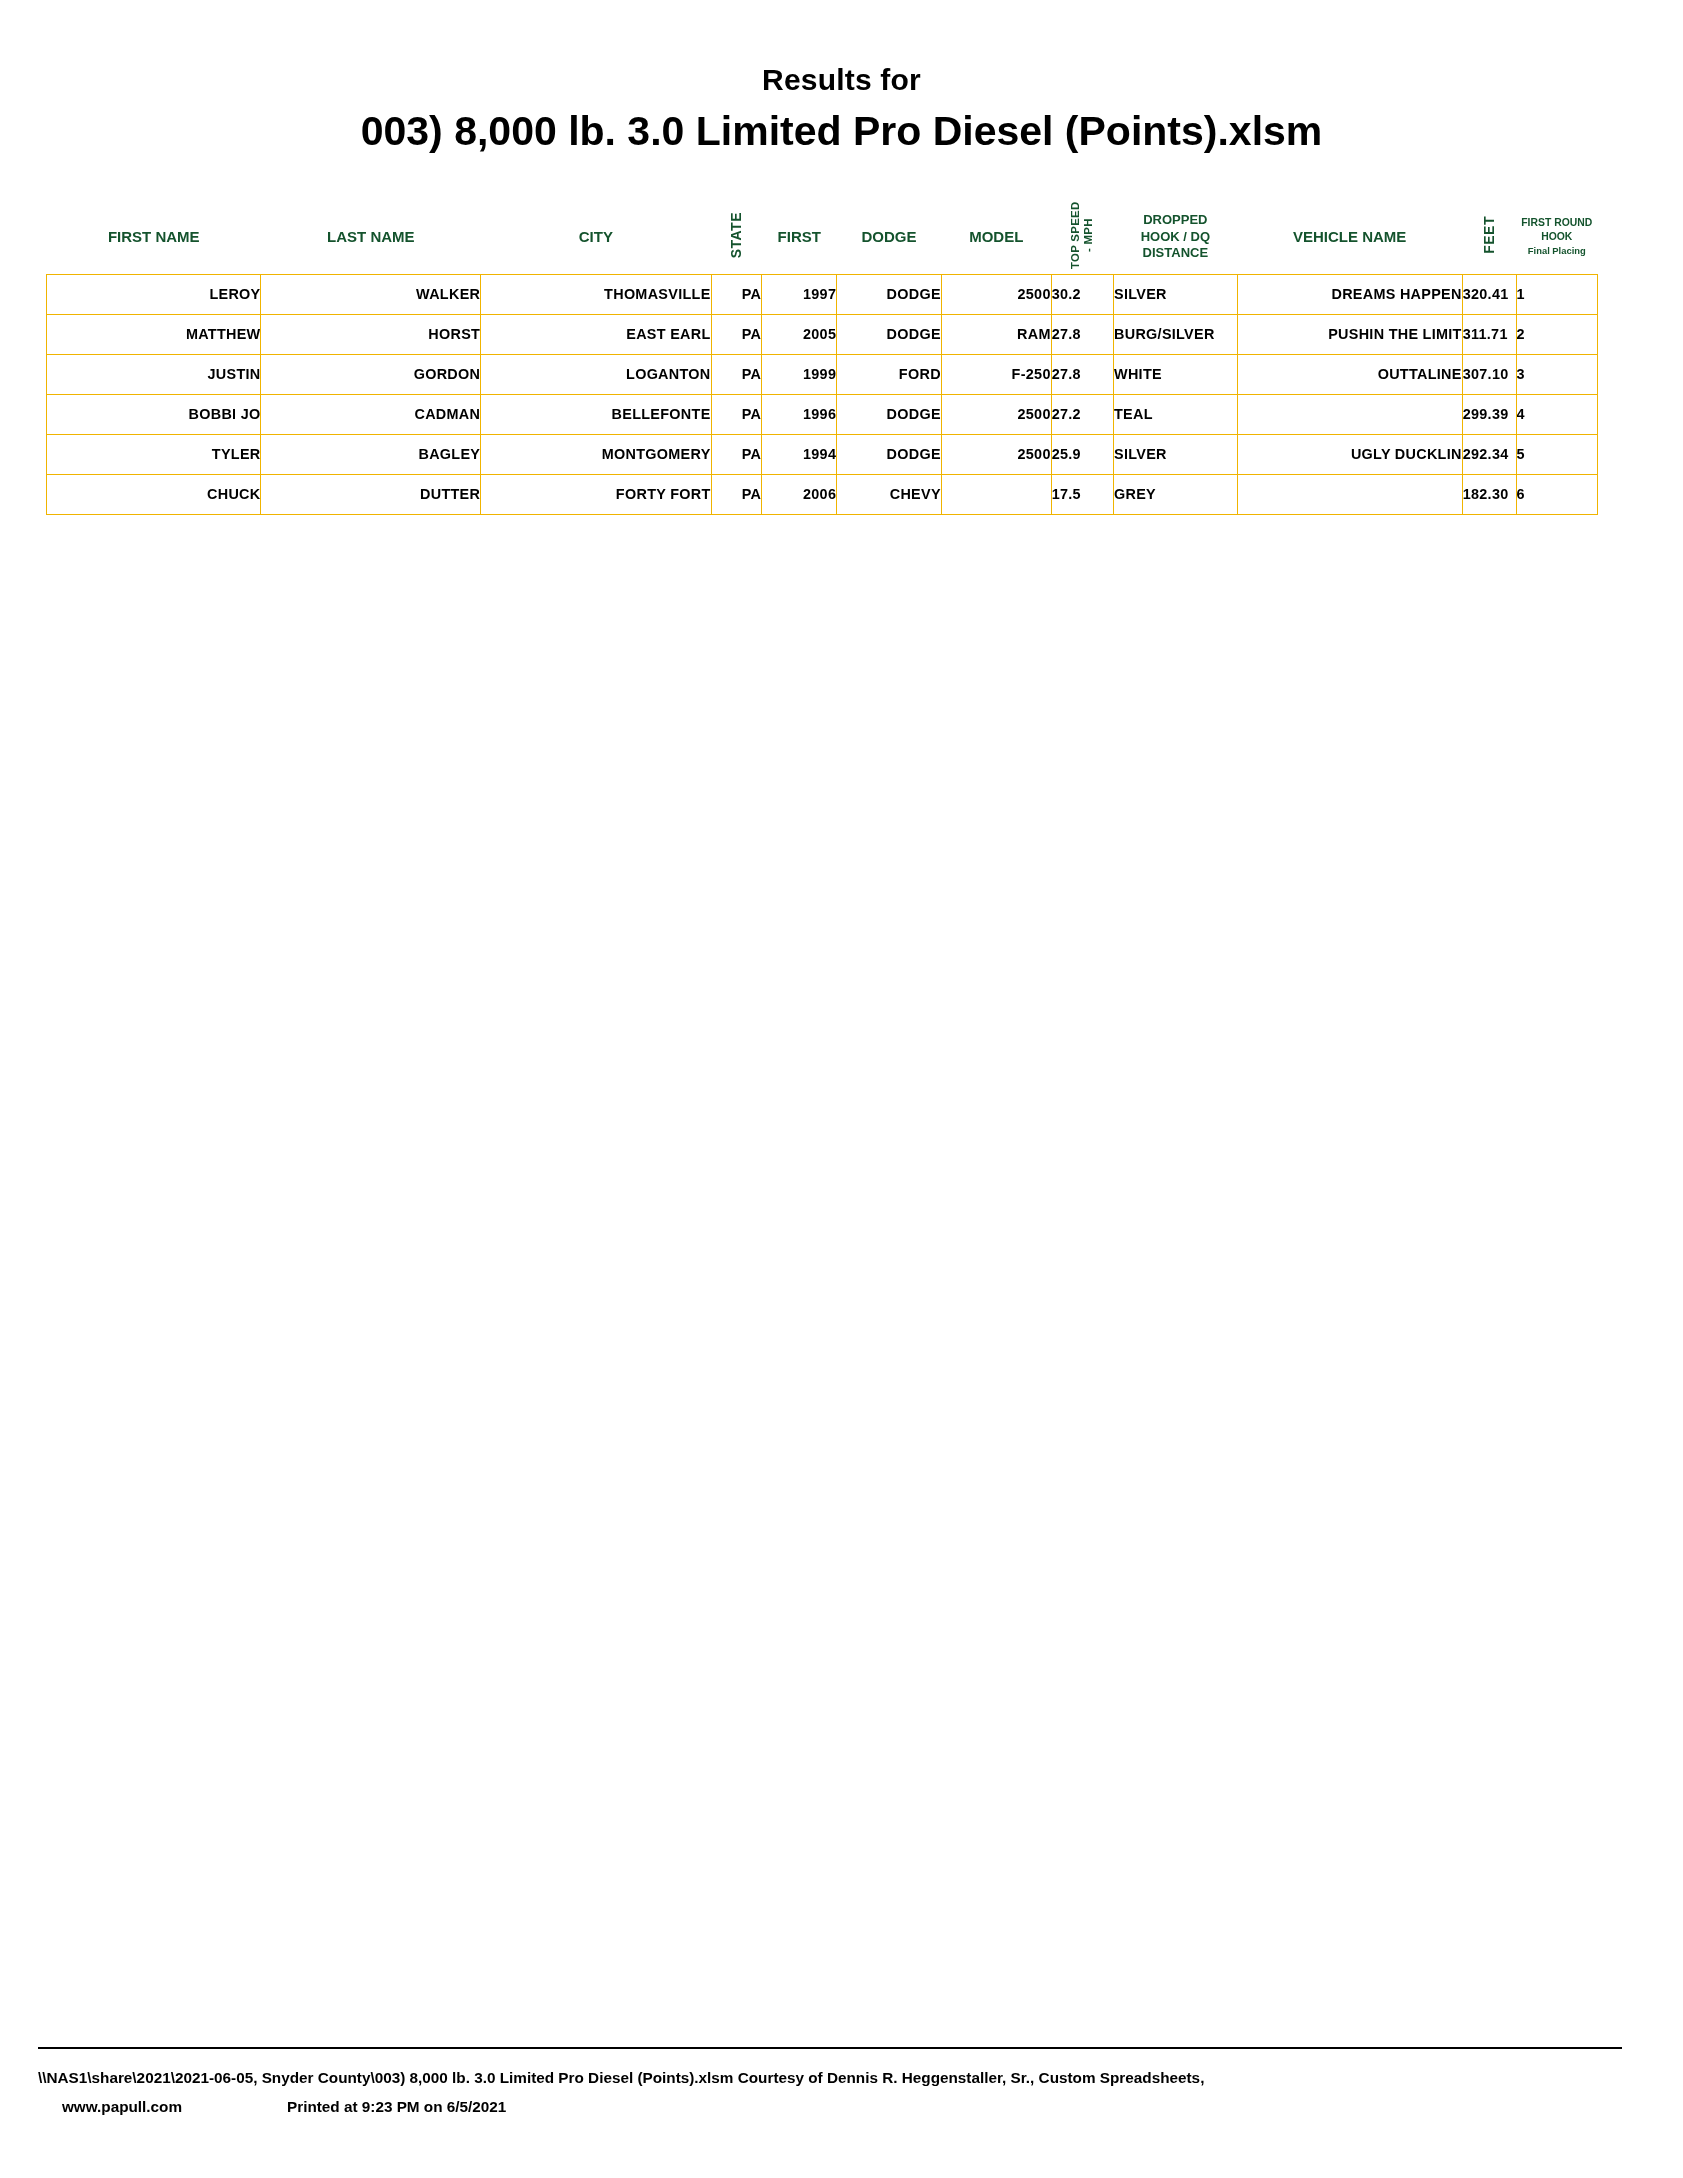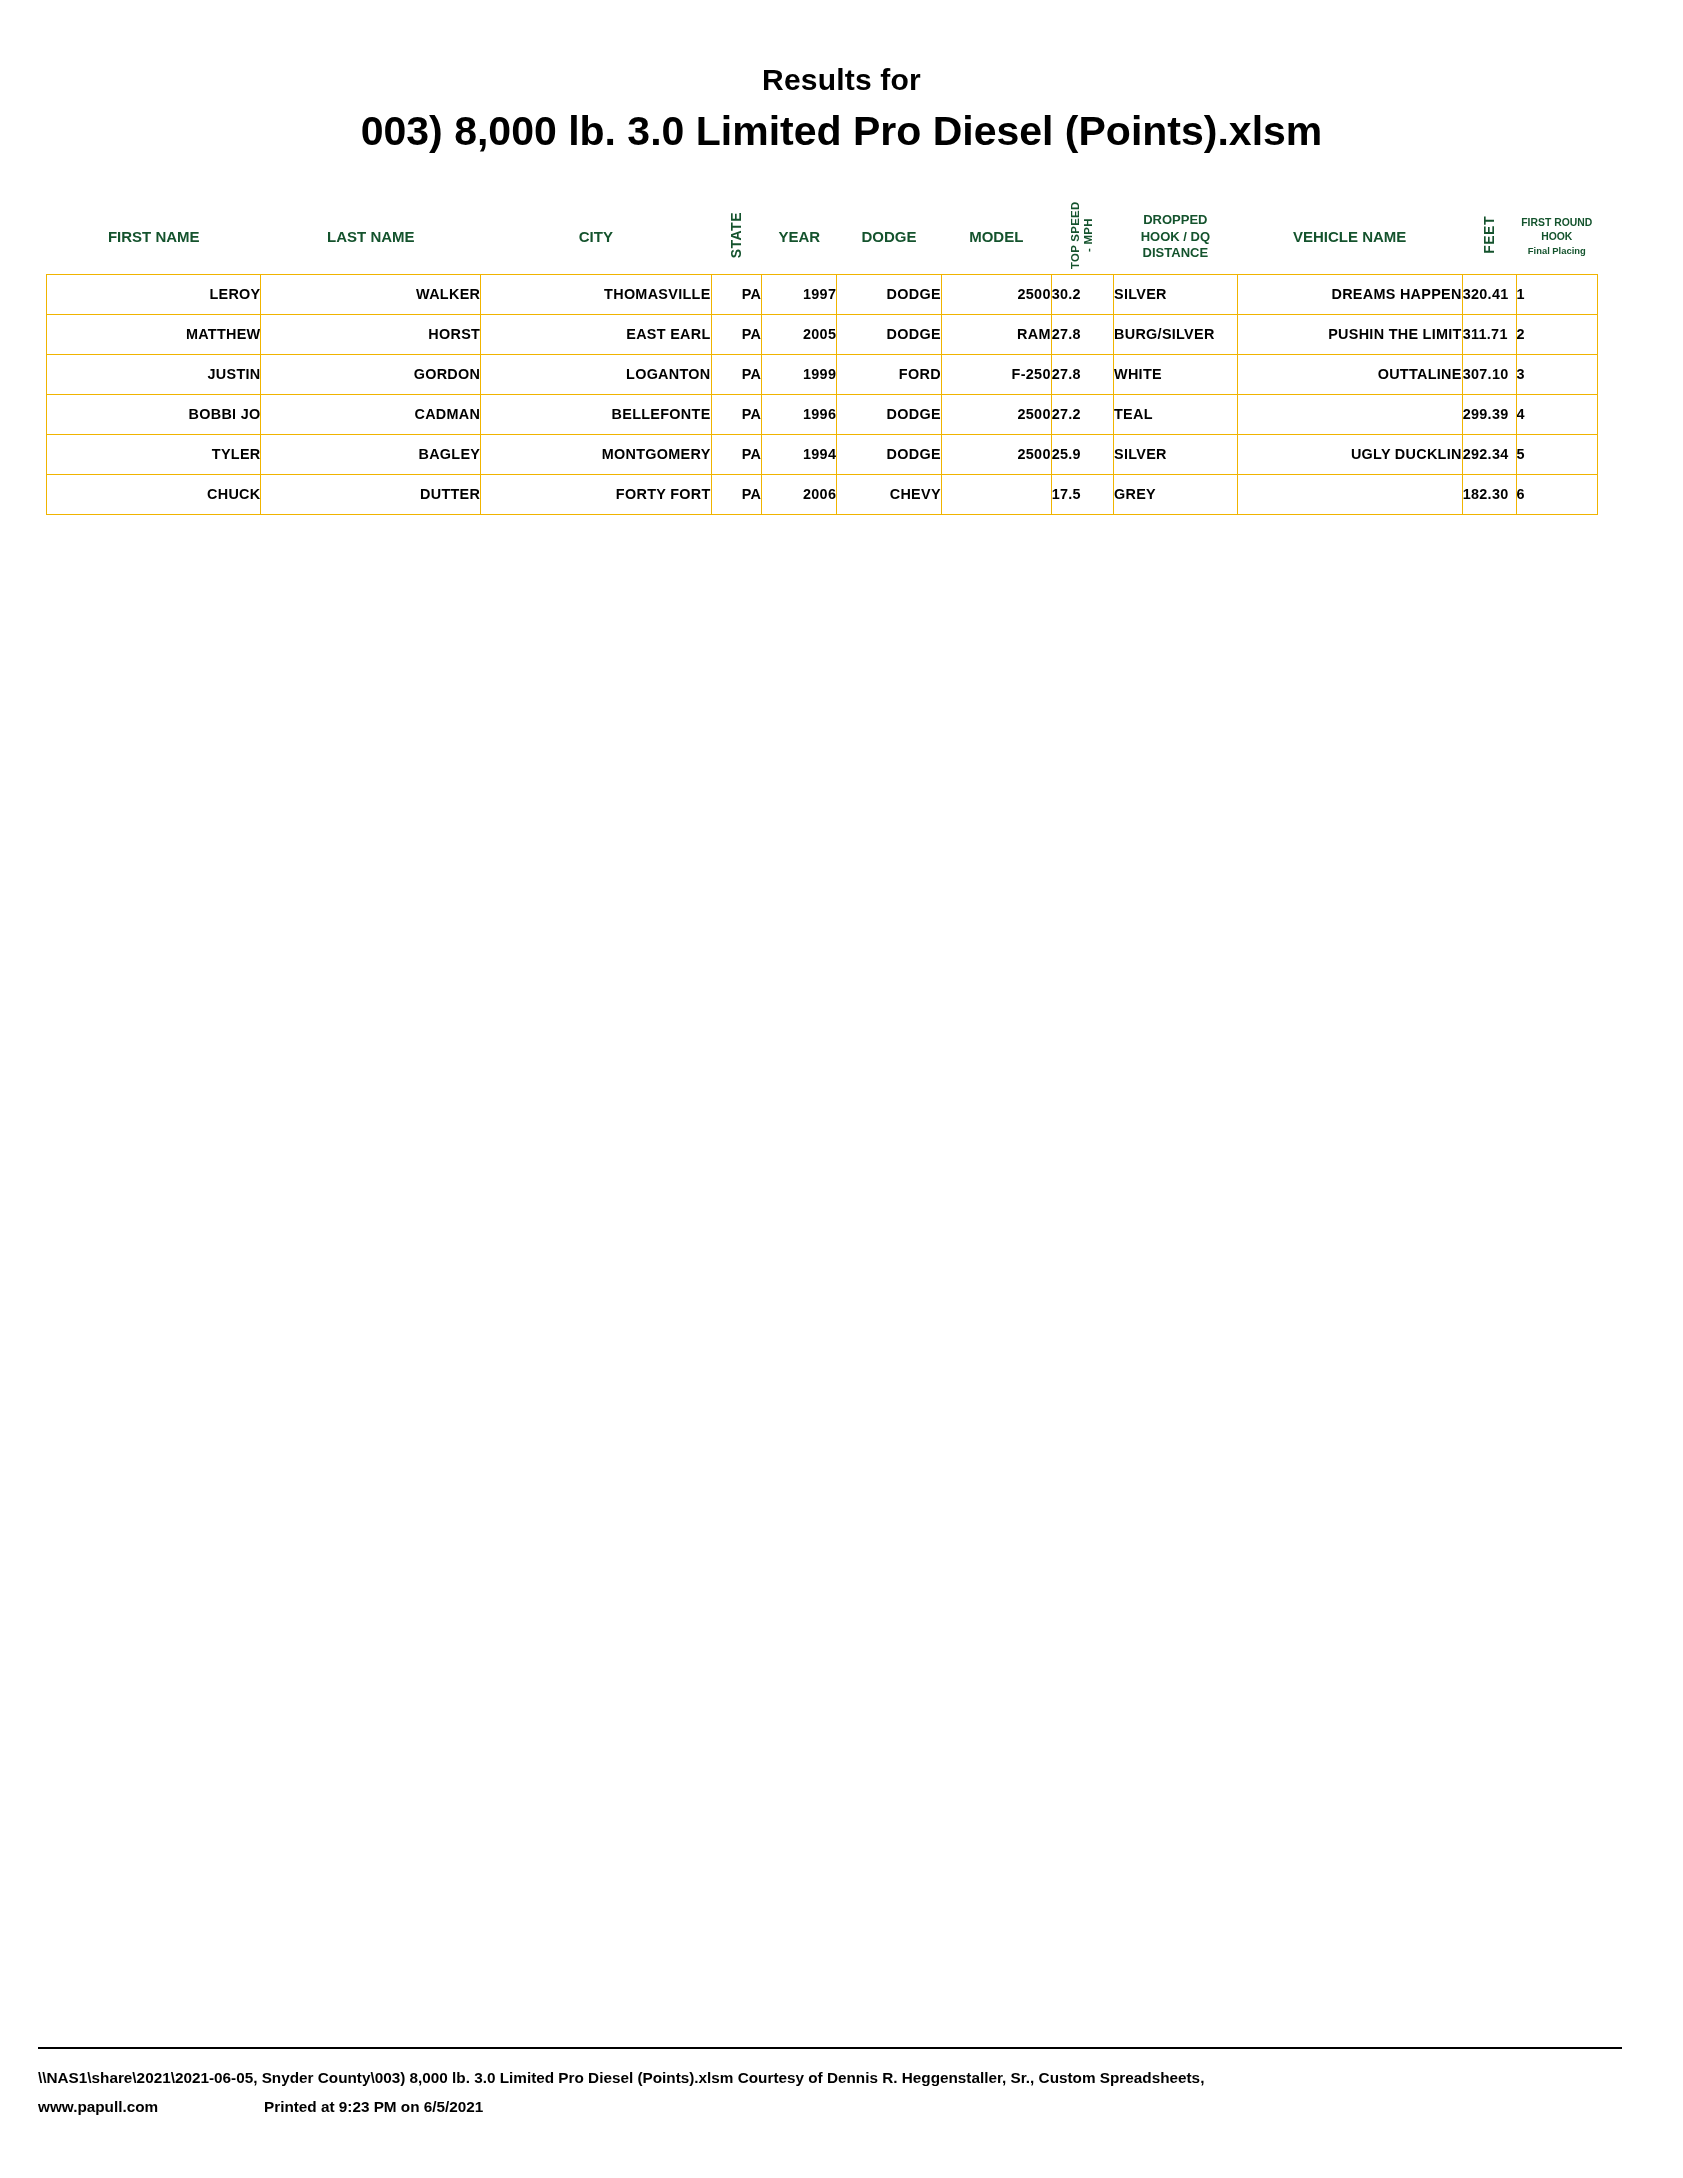--- a/index.html
+++ b/index.html
@@ -130,21 +130,22 @@
     bottom: 57px;
     width: 1584px;
     border-top: 2.4px solid #000;
     padding-top: 14px;
     font-size: 15.3px;
     font-weight: bold;
     line-height: 1.9;
   }
   .footer .row2 {
     display: flex;
-    gap: 58px;
+    gap: 81px;
+    text-align: center;
   }
   .footer .site { min-width: 168px; }
 </style>
 </head>
 <body>
 
 <div class="page">
 
   <div class="title-block">
     <div class="title-line">Results for</div>
@@ -168,21 +169,21 @@
           <col class="c-round">
       </colgroup>
       <thead>
         <tr>
           <th>FIRST NAME</th>
           <th>LAST NAME</th>
           <th>CITY</th>
           <th>
             <span class="vertical">STATE</span>
           </th>
-          <th>YEAR</th>
+          <th>FIRST</th>
           <th>DODGE</th>
           <th>MODEL</th>
           <th>
             <span class="vertical small">TOP SPEED - MPH</span>
           </th>
           <th class="sub">
             <div>DROPPED</div>
             <div>HOOK / DQ</div>
             <div>DISTANCE</div>
           </th>

